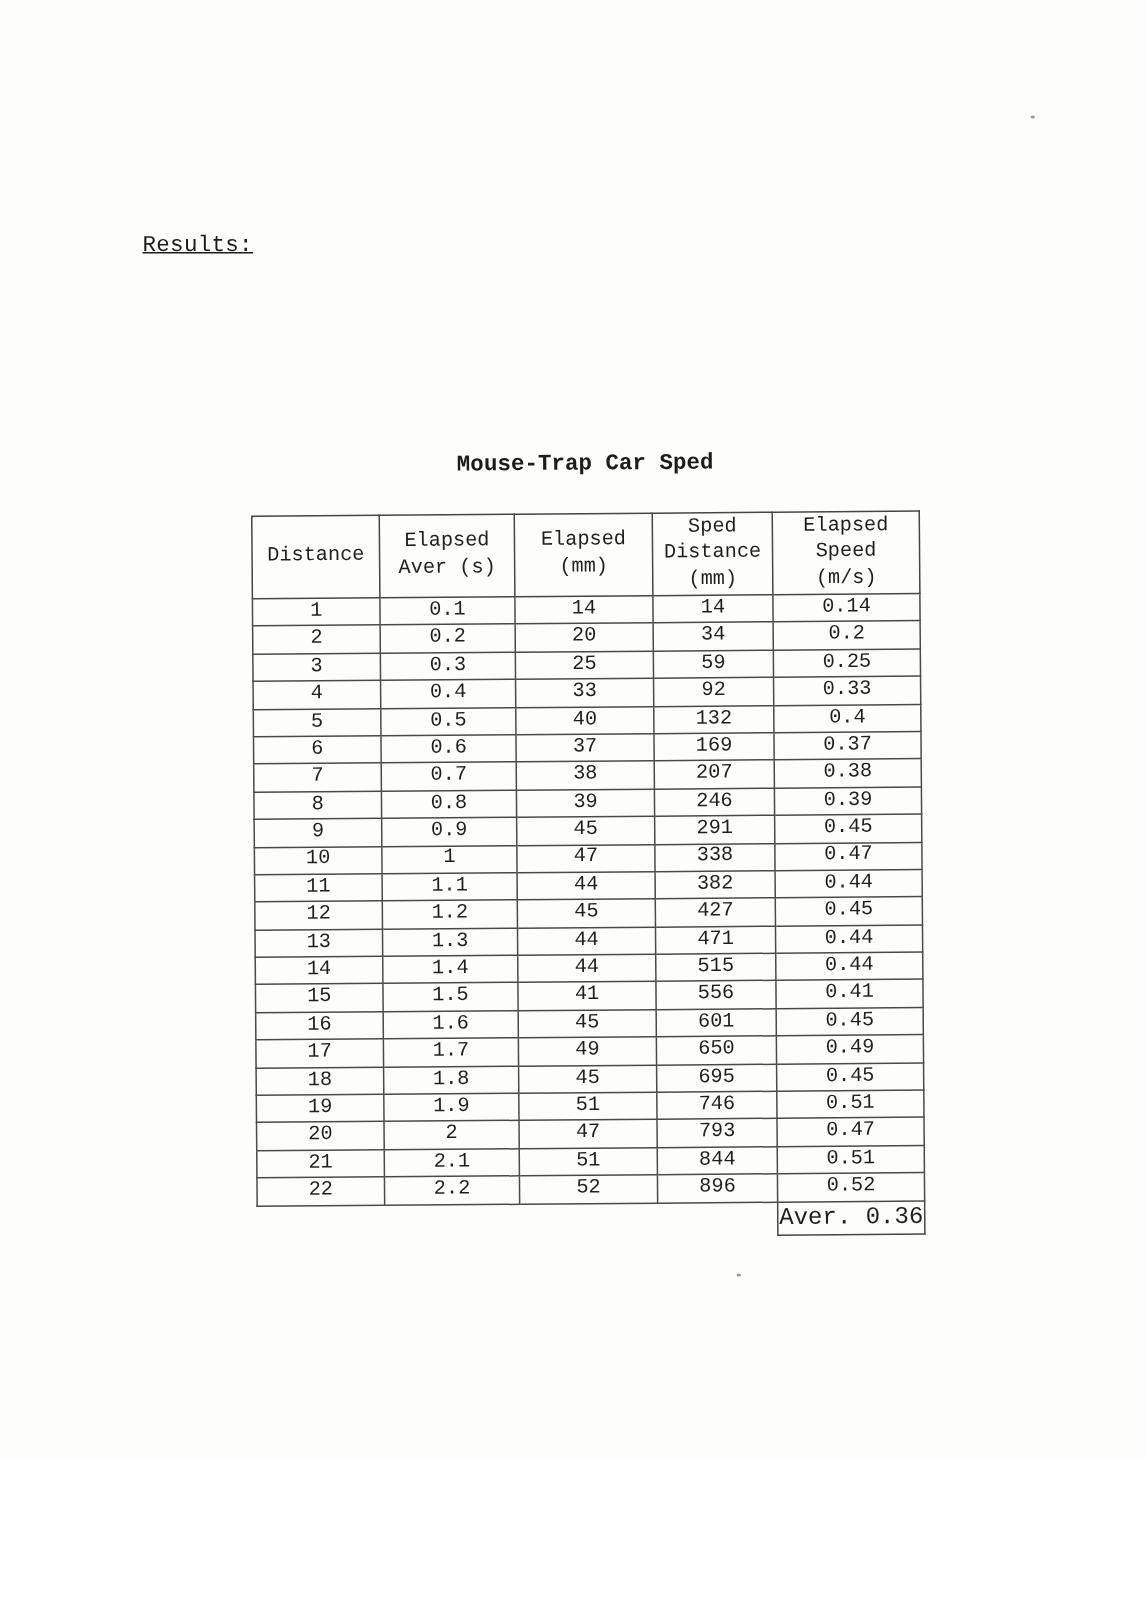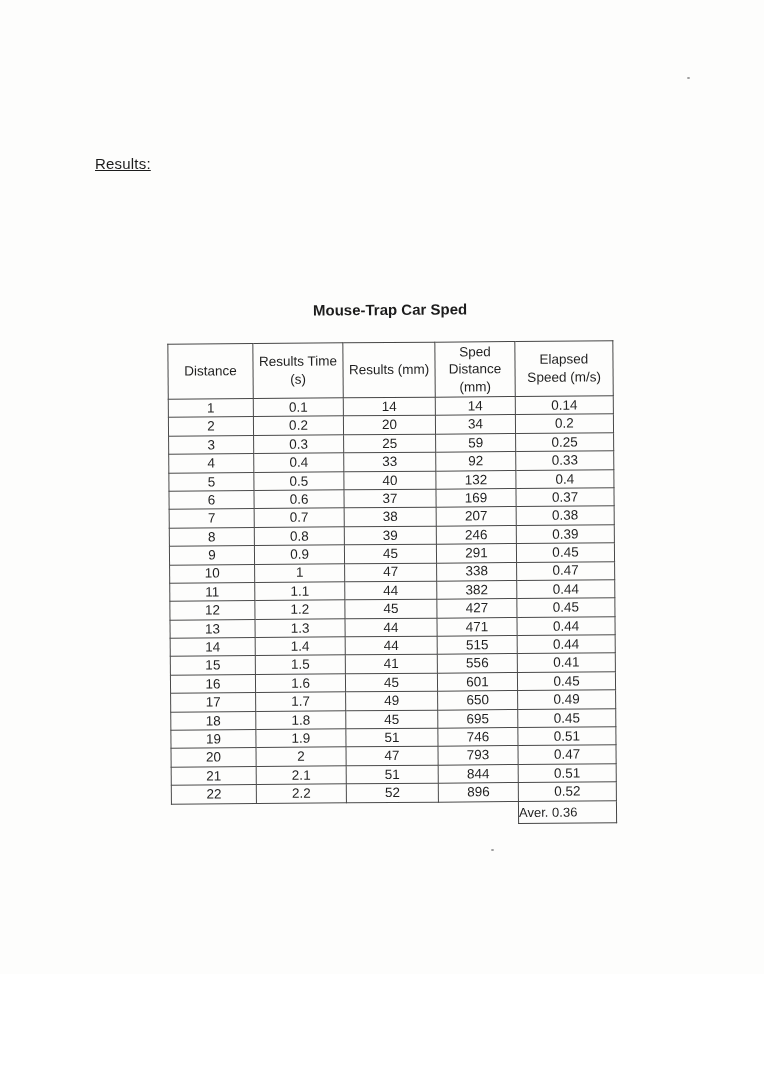--- a/index.html
+++ b/index.html
@@ -1,21 +1,21 @@
 <!DOCTYPE html>
 <html><head>
 <meta charset="utf-8">
 <style>
   html, body { margin: 0; padding: 0; }
   .page {
     position: relative;
     width: 764px;
     height: 974px;
     background: #fdfdfc;
-    font-family: Liberation Sans, sans-serif;
+    font-family: Liberation Mono, monospace;
     color: #212121;
     overflow: hidden;
   }
   .speck {
     position: absolute;
     width: 3px; height: 2px;
     background: #9a9a9a;
     border-radius: 50%;
   }
   .s1 { left: 687px; top: 77px; }
@@ -69,22 +69,23 @@
     text-align: center;
     vertical-align: middle;
     padding: 0;
   }
   table.results tfoot td.noborder {
     border: none;
     background: transparent;
   }
   table.results tfoot td.aver {
     border: 1px solid #464646;
-    font-size: 13px;
+    font-size: 16px;
     height: 21px;
+    text-align: center;
     vertical-align: middle;
     padding: 0;
   }
 </style>
 </head>
 <body>
 
 <div class="page">
 
   <div class="speck s1"></div>
@@ -100,22 +101,22 @@
       <colgroup>
         <col style="width:85px">
         <col style="width:90px">
         <col style="width:92px">
         <col style="width:80px">
         <col style="width:98px">
       </colgroup>
       <thead>
         <tr>
           <th>Distance</th>
-          <th>Results Time (s)</th>
-          <th>Results (mm)</th>
+          <th>Elapsed Aver (s)</th>
+          <th>Elapsed (mm)</th>
           <th>Sped Distance (mm)</th>
           <th>Elapsed Speed (m/s)</th>
         </tr>
       </thead>
       <tbody>
           <tr>
             <td>1</td>
             <td>0.1</td>
             <td>14</td>
             <td>14</td>

